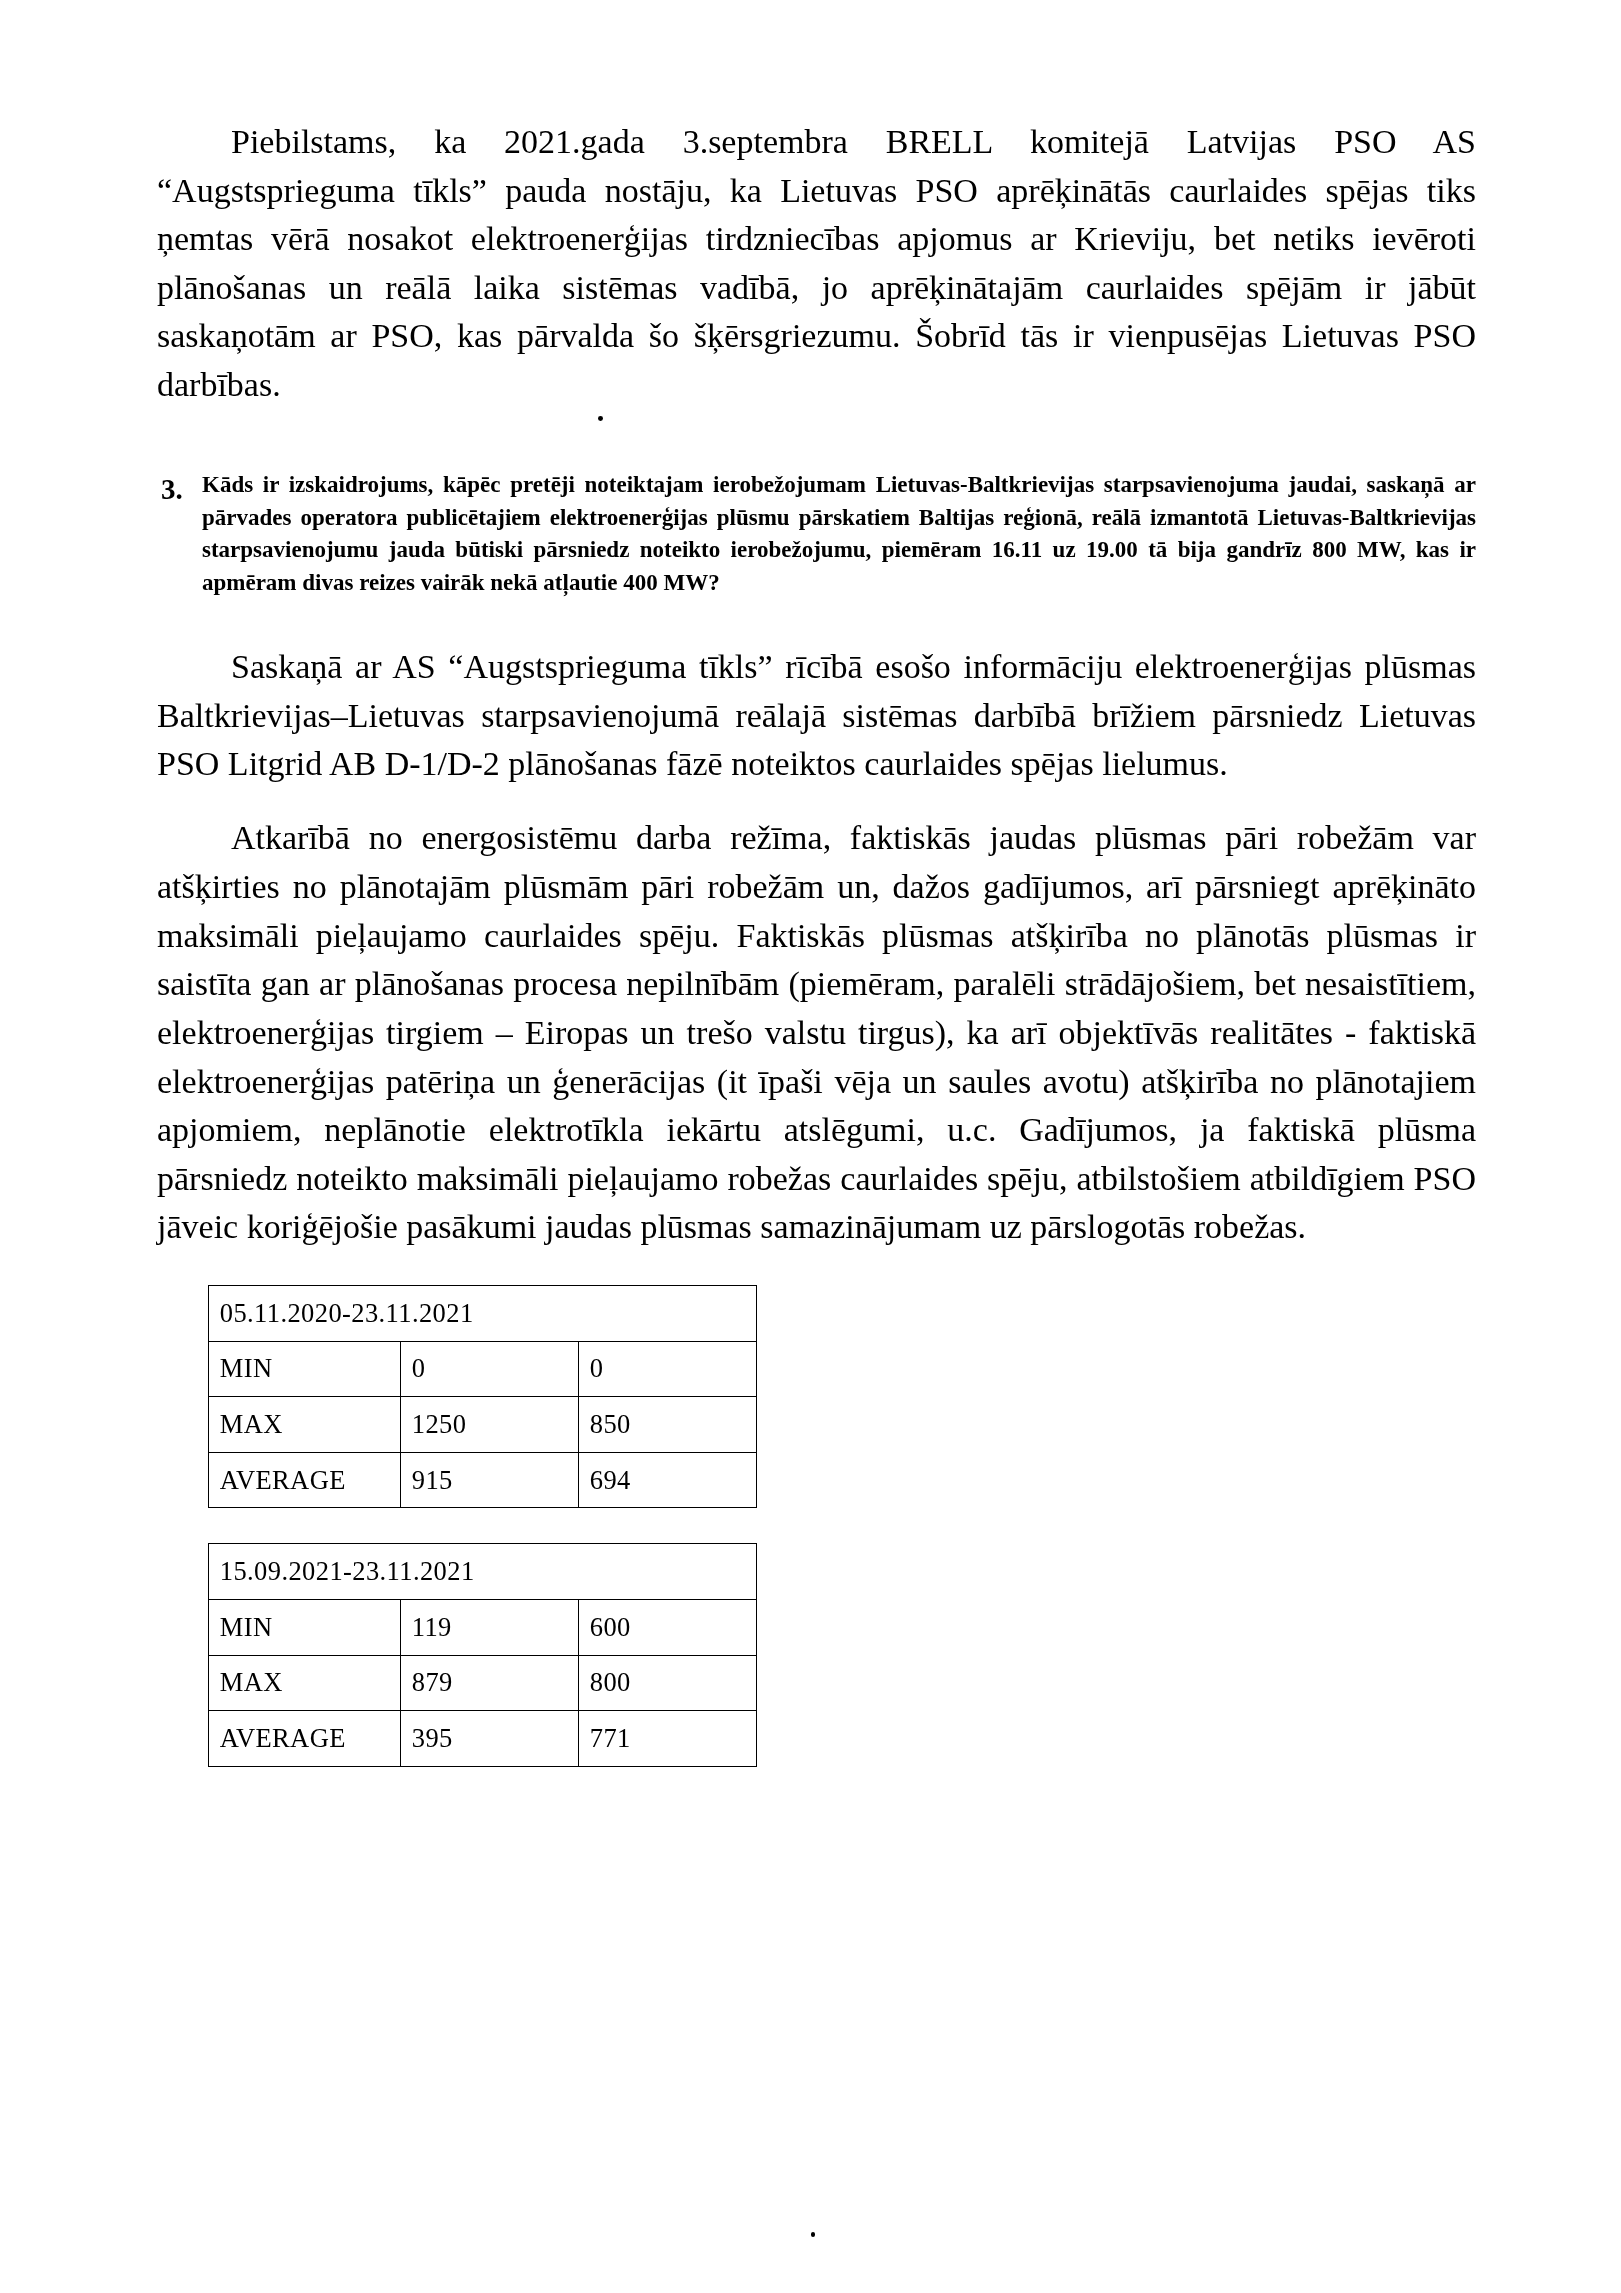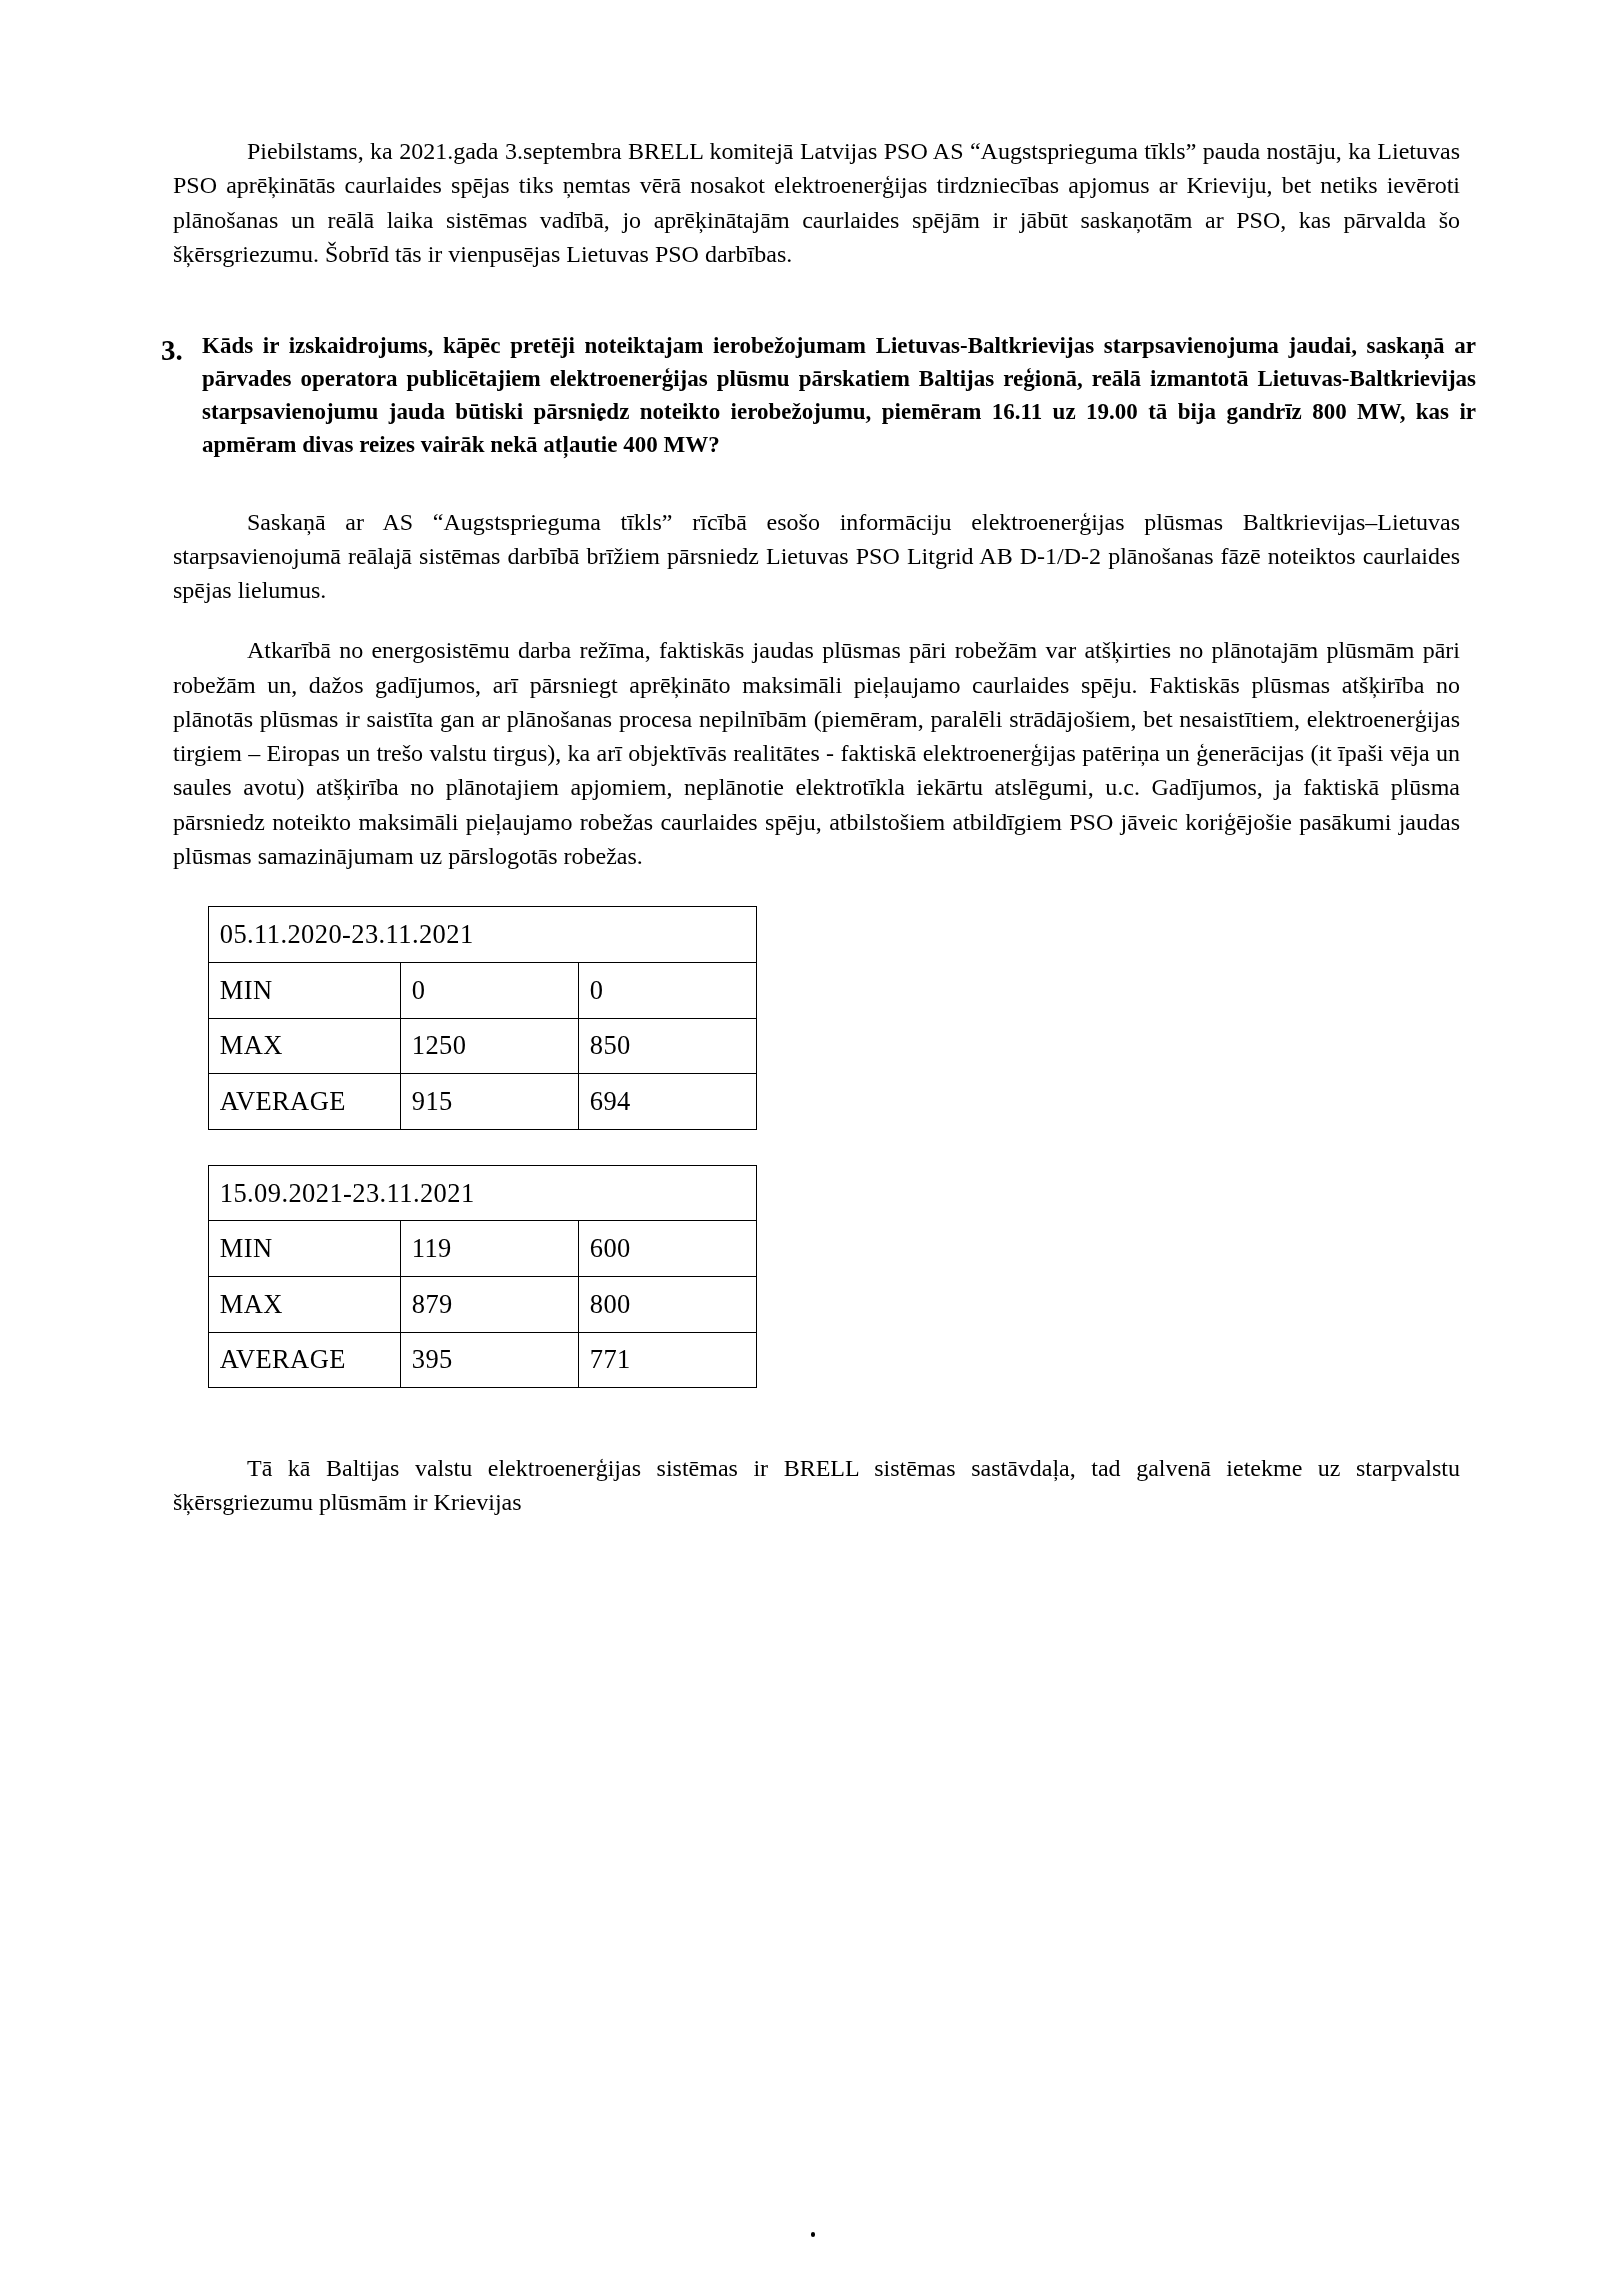--- a/index.html
+++ b/index.html
@@ -16,22 +16,22 @@
     overflow: hidden;
   }
   .page {
     box-sizing: border-box;
     width: 1621px;
     height: 2294px;
     padding: 118px 145px 98px 157px;
     position: relative;
   }
   p {
-    margin: 16px;
-    font-size: 24px;
+    margin: 0;
+    font-size: 34px;
     line-height: 1.43;
     text-align: justify;
     text-justify: inter-word;
   }
   .indent {
     text-indent: 74px;
   }
   .para-gap {
     margin-top: 25.5px;
   }
@@ -190,18 +190,17 @@
         <tr>
           <td>AVERAGE</td>
           <td>395</td>
           <td>771</td>
         </tr>
       </tbody>
     </table>
 
   </div>
 
-  <p class="indent" style="margin-top:63px;">Tā kā Baltijas valstu elektroenerģijas sistēmas ir BRELL sistēmas sastāvdaļa, tad galvenā ietekme uz starpvalstu šķērsgriezumu plūsmām ir Krievijas</p>
 
   <div class="mid-dot"></div>
   <div class="footer-dot"></div>
 </div>
 
 
 </body></html>

